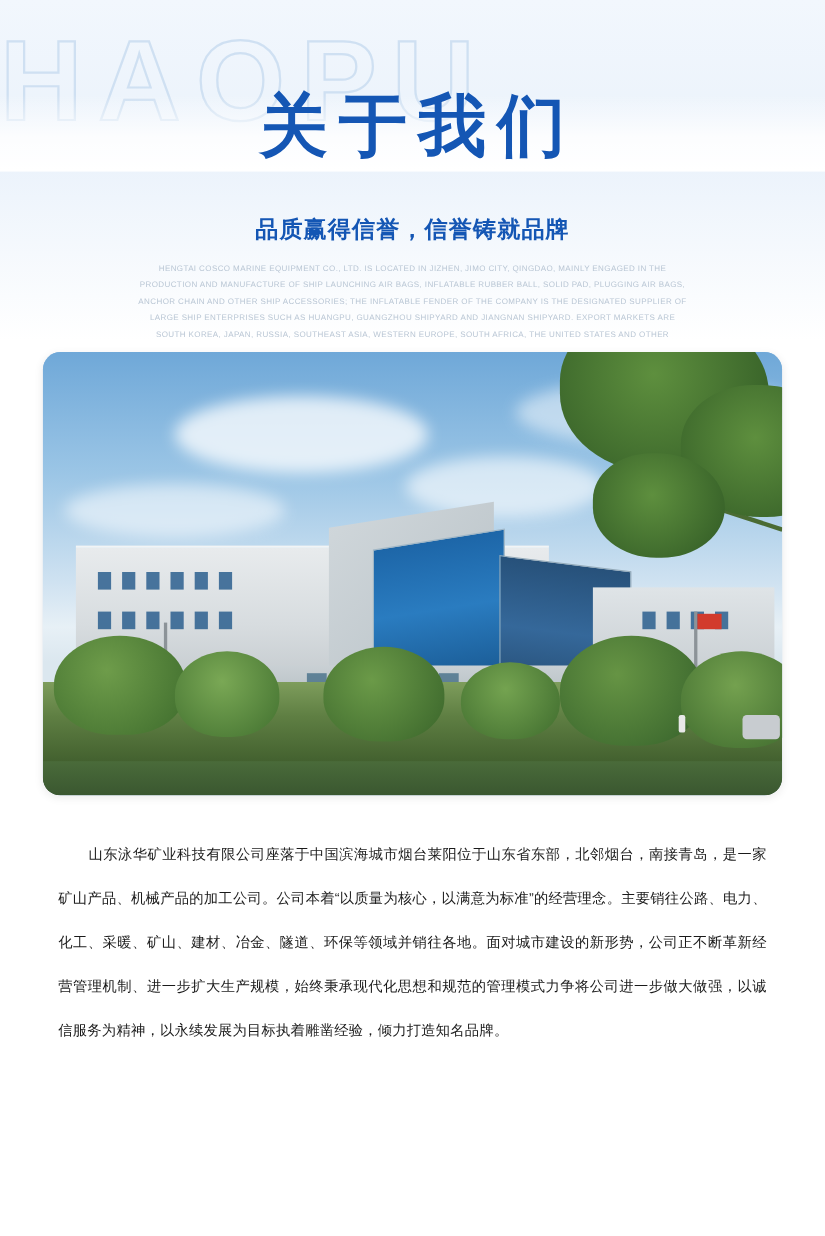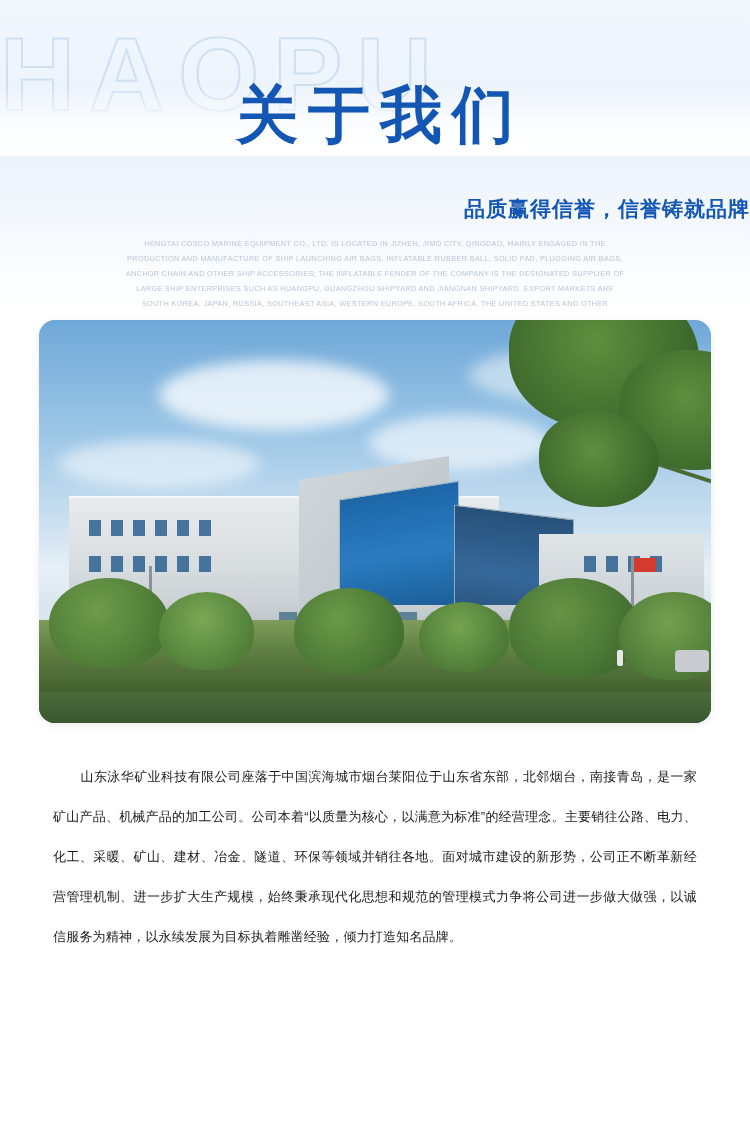--- a/index.html
+++ b/index.html
@@ -60,21 +60,21 @@
     font-weight: 700;
     letter-spacing: 10px;
     color: #1456b4;
     text-indent: 10px;
   }
   .subtitle {
     position: absolute;
     top: 194px;
     left: 0;
     width: 750px;
-    text-align: right;
+    text-align: center;
     font-size: 21px;
     line-height: 30px;
     font-weight: 700;
     letter-spacing: 1px;
     color: #1456b4;
   }
   .eng-block {
     position: absolute;
     top: 236px;
     left: 125px;

